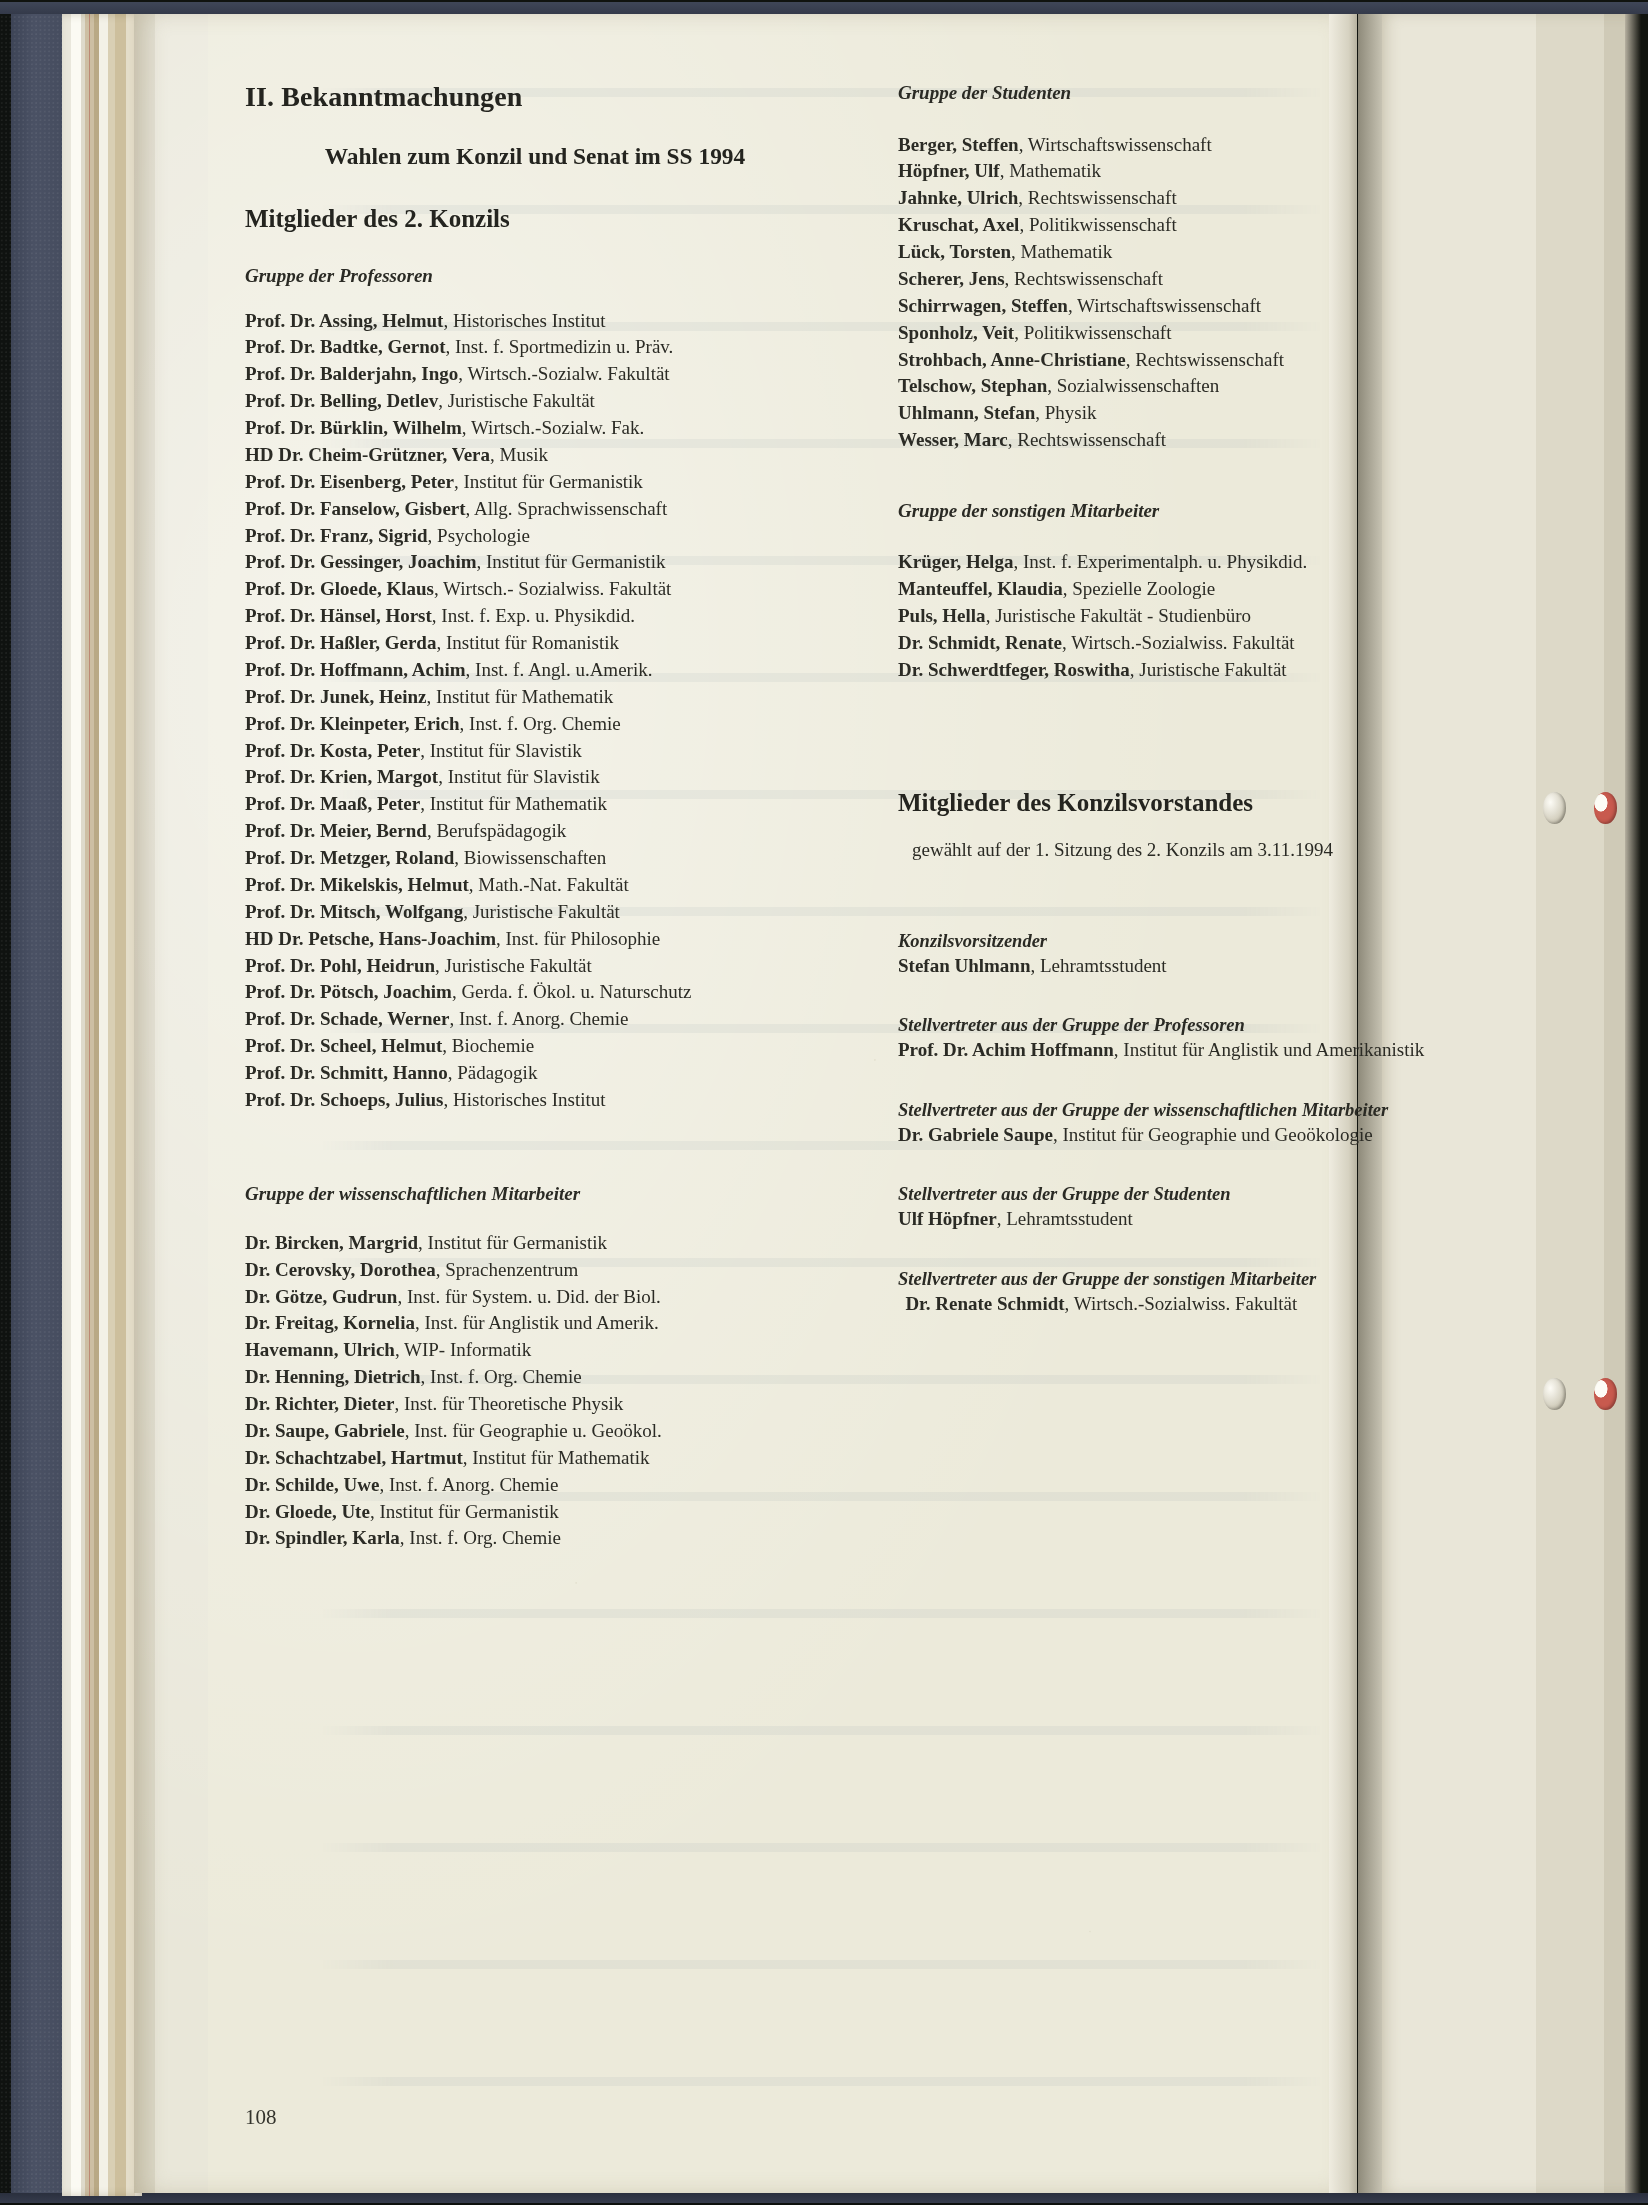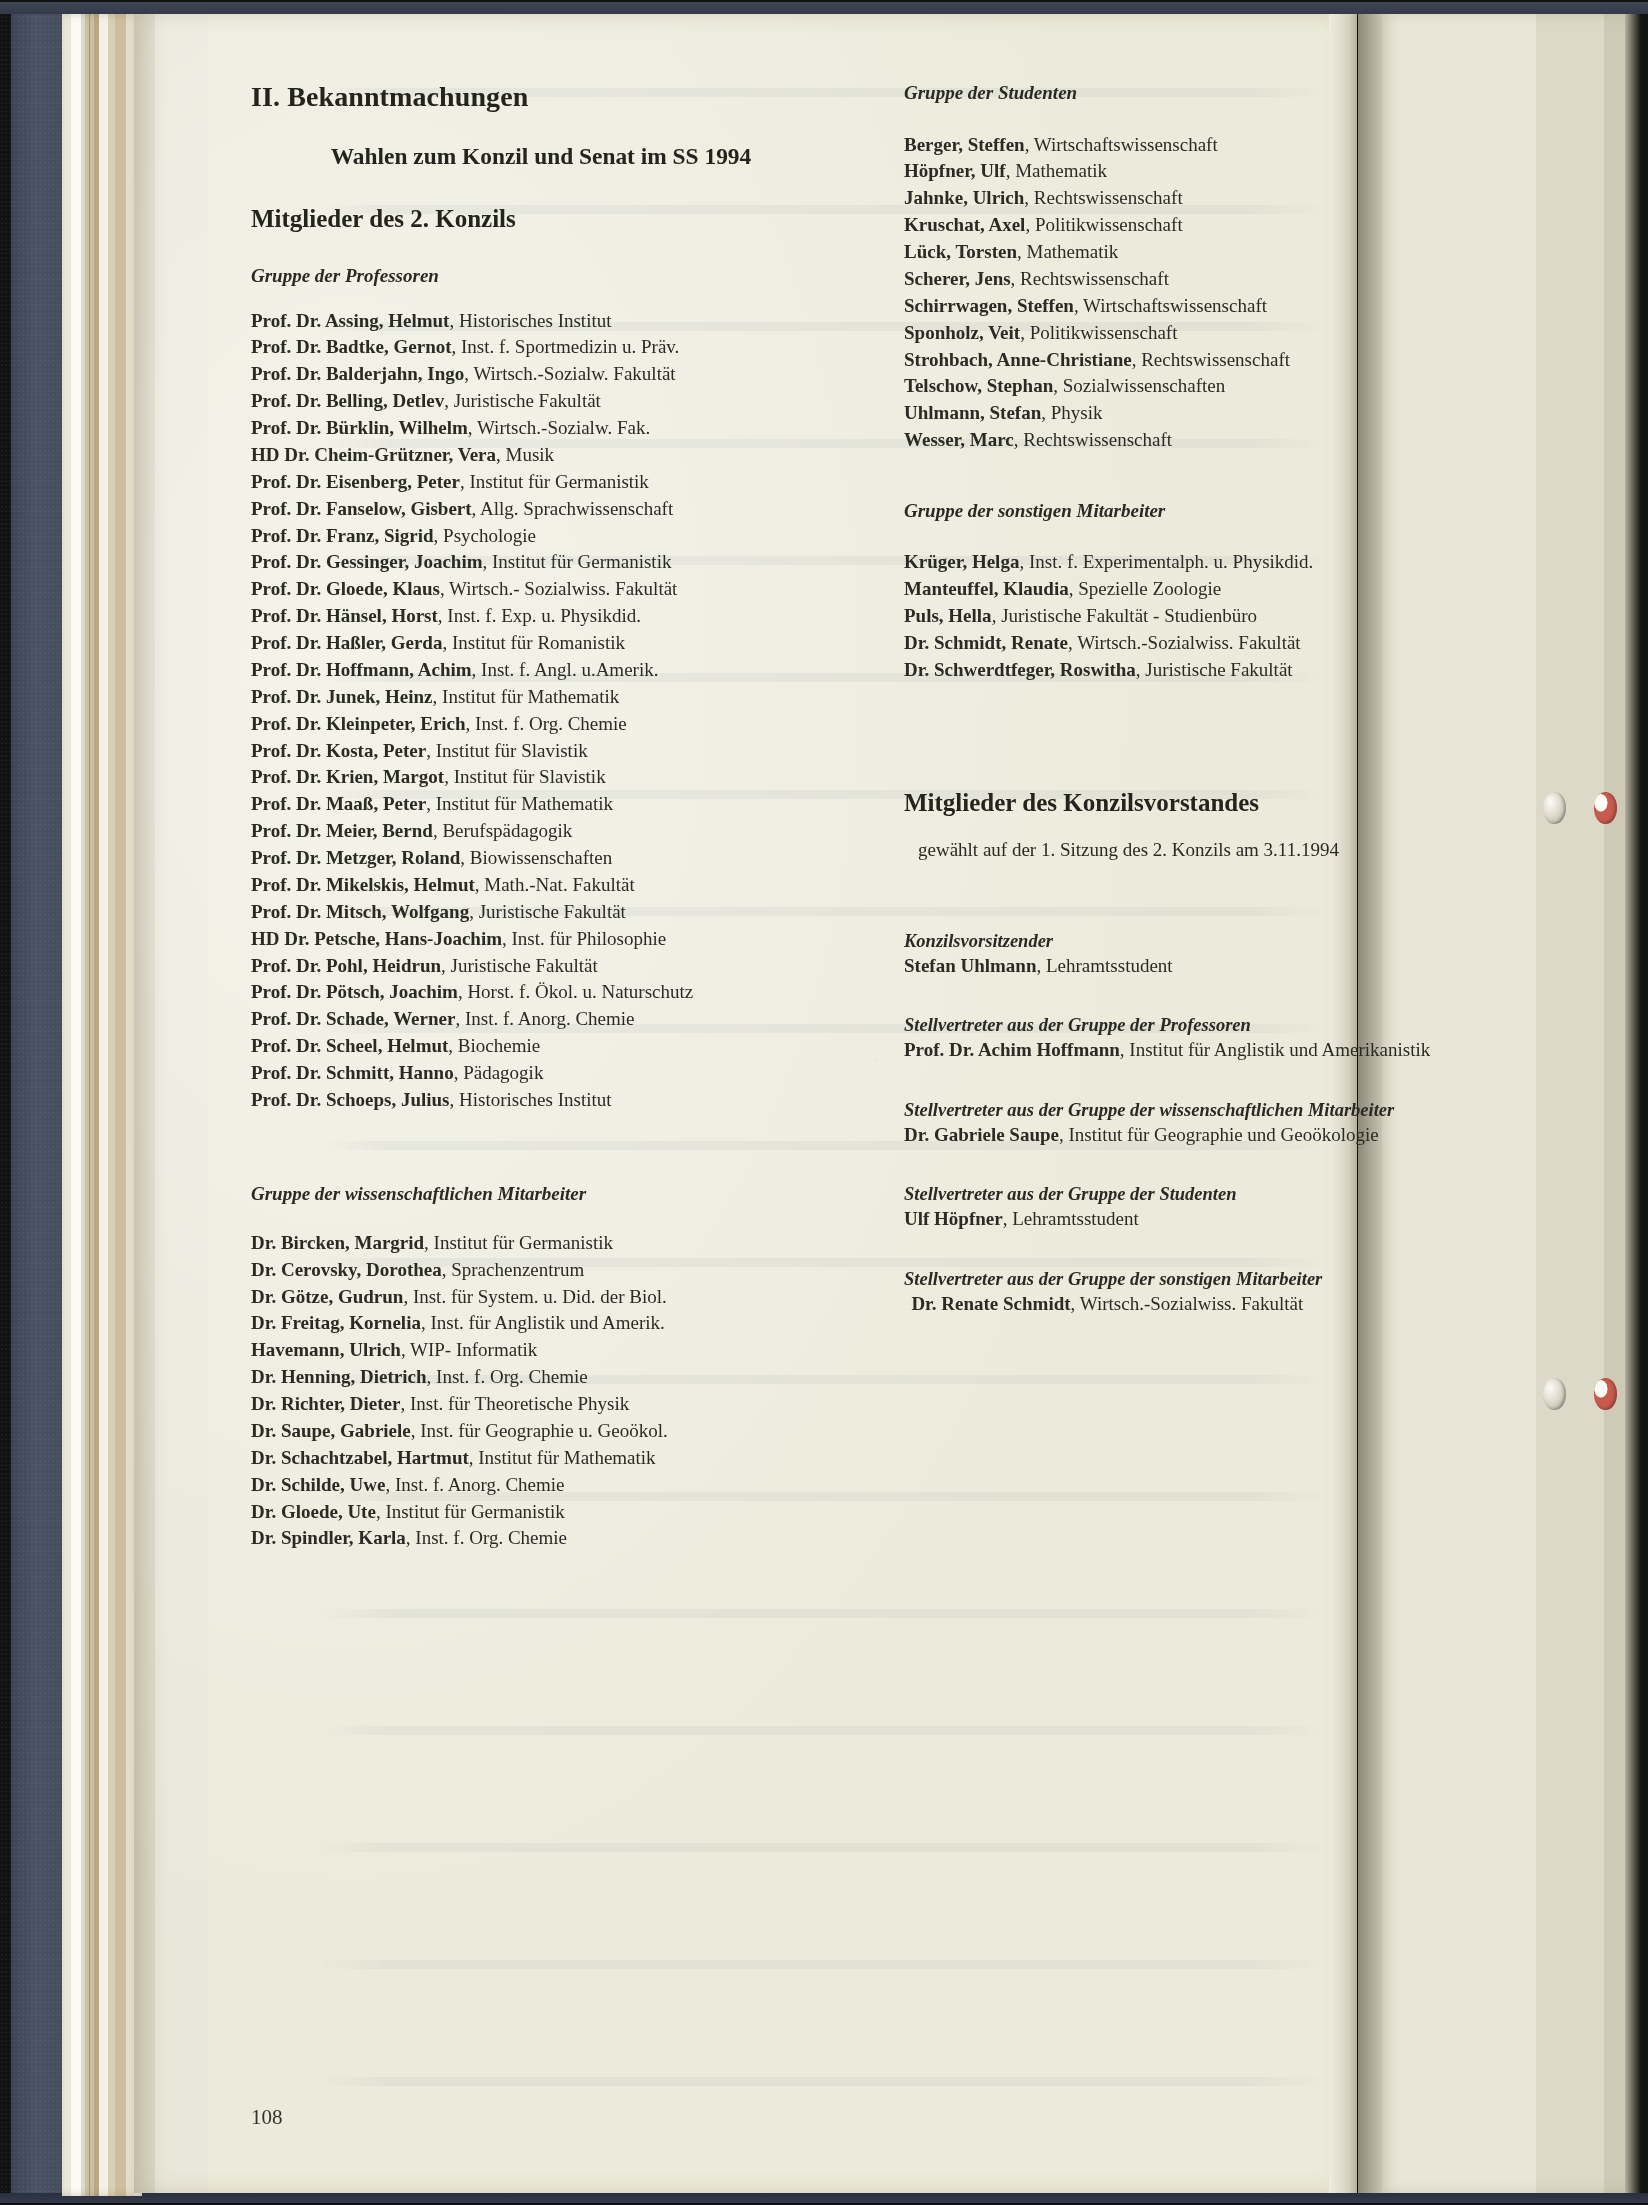--- a/index.html
+++ b/index.html
@@ -102,21 +102,21 @@
   .punch{
     position:absolute;width:23.4px;height:32px;border-radius:50%;
     background:radial-gradient(ellipse at 32% 32%, #fdfcf6, #cdc8b6 70%, #a39d8a);
     box-shadow:inset -1.8px -1.2px 3.1px rgba(0,0,0,.30);
   }
   .punch.ring{
     background:radial-gradient(ellipse at 30% 34%, #fdfcf6 0 28%, #c85a4e 30% 100%);
   }
 
   
-  .content{position:absolute;left:140px;top:13.6px;width:1195px;height:2179px;}
+  .content{position:absolute;left:134px;top:13.6px;width:1195px;height:2179px;}
 
   .col{position:absolute;top:0;}
   .col-left{left:111px;width:580px;}
   .col-right{left:764px;width:592px;}
 
   h1.title{
     font-size:28px;font-weight:bold;margin:0;
     color:#24241f;letter-spacing:0.1px;
     font-family:"Liberation Serif", serif;
   }
@@ -210,21 +210,21 @@
       <div class="entry"><span class="nm">Prof. Dr. Kleinpeter, Erich</span><span>, Inst. f. Org. Chemie</span></div>
       <div class="entry"><span class="nm">Prof. Dr. Kosta, Peter</span><span>, Institut für Slavistik</span></div>
       <div class="entry"><span class="nm">Prof. Dr. Krien, Margot</span><span>, Institut für Slavistik</span></div>
       <div class="entry"><span class="nm">Prof. Dr. Maaß, Peter</span><span>, Institut für Mathematik</span></div>
       <div class="entry"><span class="nm">Prof. Dr. Meier, Bernd</span><span>, Berufspädagogik</span></div>
       <div class="entry"><span class="nm">Prof. Dr. Metzger, Roland</span><span>, Biowissenschaften</span></div>
       <div class="entry"><span class="nm">Prof. Dr. Mikelskis, Helmut</span><span>, Math.-Nat. Fakultät</span></div>
       <div class="entry"><span class="nm">Prof. Dr. Mitsch, Wolfgang</span><span>, Juristische Fakultät</span></div>
       <div class="entry"><span class="nm">HD Dr. Petsche, Hans-Joachim</span><span>, Inst. für Philosophie</span></div>
       <div class="entry"><span class="nm">Prof. Dr. Pohl, Heidrun</span><span>, Juristische Fakultät</span></div>
-      <div class="entry"><span class="nm">Prof. Dr. Pötsch, Joachim</span><span>, Horst. f. Ökol. u. Naturschutz</span></div>
+      <div class="entry"><span class="nm">Prof. Dr. Pötsch, Joachim</span><span>, Gerda. f. Ökol. u. Naturschutz</span></div>
       <div class="entry"><span class="nm">Prof. Dr. Schade, Werner</span><span>, Inst. f. Anorg. Chemie</span></div>
       <div class="entry"><span class="nm">Prof. Dr. Scheel, Helmut</span><span>, Biochemie</span></div>
       <div class="entry"><span class="nm">Prof. Dr. Schmitt, Hanno</span><span>, Pädagogik</span></div>
       <div class="entry"><span class="nm">Prof. Dr. Schoeps, Julius</span><span>, Historisches Institut</span></div>
     </div>
 
     <div class="sp-xl" style="height:69px"></div>
     <h3 class="group">Gruppe der wissenschaftlichen Mitarbeiter</h3>
 
     <div class="sp-s" style="height:25px"></div>

